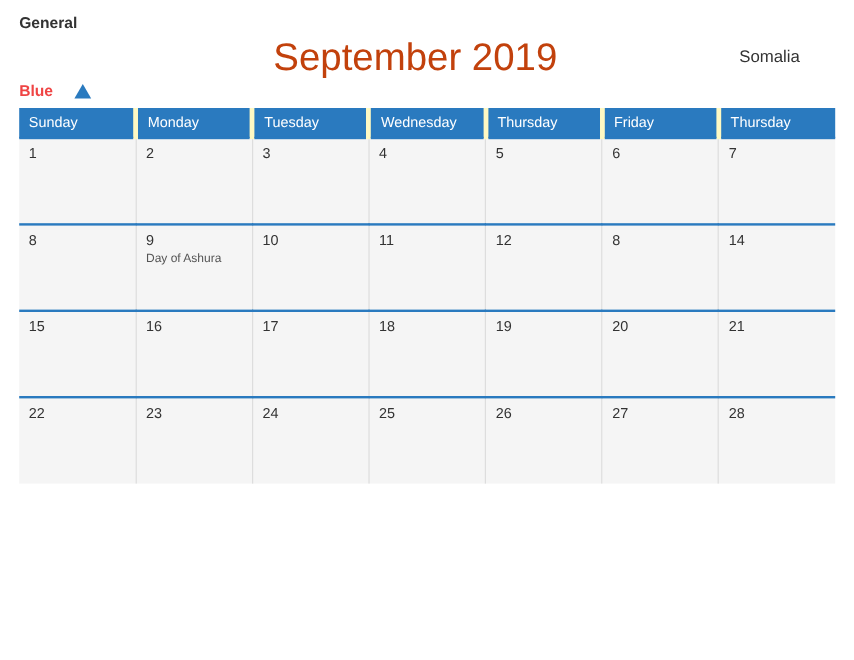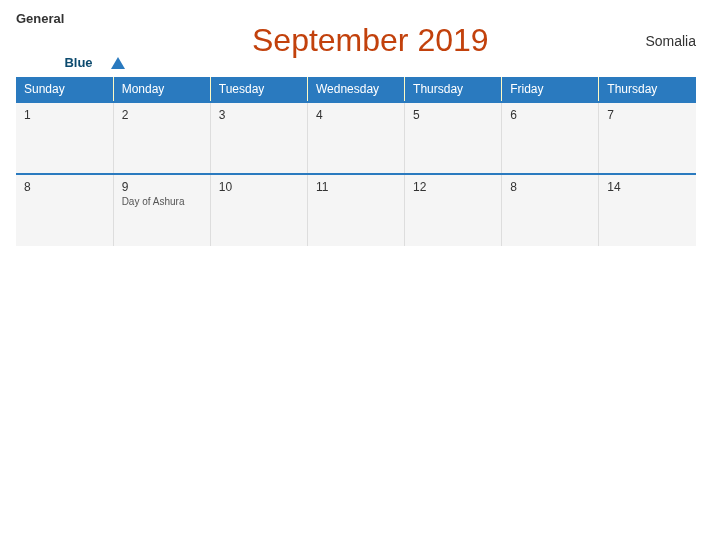--- a/index.html
+++ b/index.html
@@ -17,32 +17,33 @@
       padding: 12px 16px;
     }
     .header {
       display: flex;
       align-items: center;
       justify-content: space-between;
       margin-bottom: 8px;
     }
     .logo {
       display: flex;
+      flex-direction: column;
       align-items: flex-start;
       line-height: 1;
     }
     .logo-general {
       font-size: 13px;
       font-weight: bold;
       color: #333;
     }
     .logo-blue {
       font-size: 13px;
       font-weight: bold;
-      color: #0c4a6e;
+      color: #ef4444;
       display: flex;
       align-items: center;
       gap: 16px;
       margin-top: 44px;
     }
     .logo-triangle {
       width: 0;
       height: 0;
       border-left: 7px solid transparent;
       border-right: 7px solid transparent;
@@ -53,37 +54,37 @@
     .title {
       font-size: 32px;
       font-weight: 300;
       color: #c2410c;
       text-align: center;
       flex: 1;
     }
     .country {
       font-size: 14px;
       color: #333;
-      text-align: right;
+      text-align: left;
       min-width: 80px;
     }
     .calendar {
       width: 100%;
       border-collapse: collapse;
     }
     .calendar thead tr {
       background: #2a7abf;
     }
     .calendar thead th {
       color: #fff;
       font-size: 12px;
       font-weight: normal;
       text-align: left;
       padding: 5px 8px;
-      border-right: 1px solid #fef9c3;
+      border-right: 4px solid #fef9c3;
       width: calc(100% / 7);
     }
     .calendar thead th:last-child {
       border-right: none;
     }
     .calendar tbody tr {
       border-top: 2px solid #2a7abf;
     }
     .calendar tbody td {
       width: calc(100% / 7);
@@ -179,15 +180,61 @@
           <td>
             <span class="day-number">12</span>
           </td>
           <td>
             <span class="day-number">8</span>
           </td>
           <td>
             <span class="day-number">14</span>
           </td>
         </tr>
+        <tr>
+          <td>
+            <span class="day-number">15</span>
+          </td>
+          <td>
+            <span class="day-number">16</span>
+          </td>
+          <td>
+            <span class="day-number">17</span>
+          </td>
+          <td>
+            <span class="day-number">18</span>
+          </td>
+          <td>
+            <span class="day-number">19</span>
+          </td>
+          <td>
+            <span class="day-number">20</span>
+          </td>
+          <td>
+            <span class="day-number">21</span>
+          </td>
+        </tr>
+        <tr>
+          <td>
+            <span class="day-number">22</span>
+          </td>
+          <td>
+            <span class="day-number">23</span>
+          </td>
+          <td>
+            <span class="day-number">24</span>
+          </td>
+          <td>
+            <span class="day-number">25</span>
+          </td>
+          <td>
+            <span class="day-number">26</span>
+          </td>
+          <td>
+            <span class="day-number">27</span>
+          </td>
+          <td>
+            <span class="day-number">28</span>
+          </td>
+        </tr>
       </tbody>
   </table>
 </div>
 
 </body></html>

